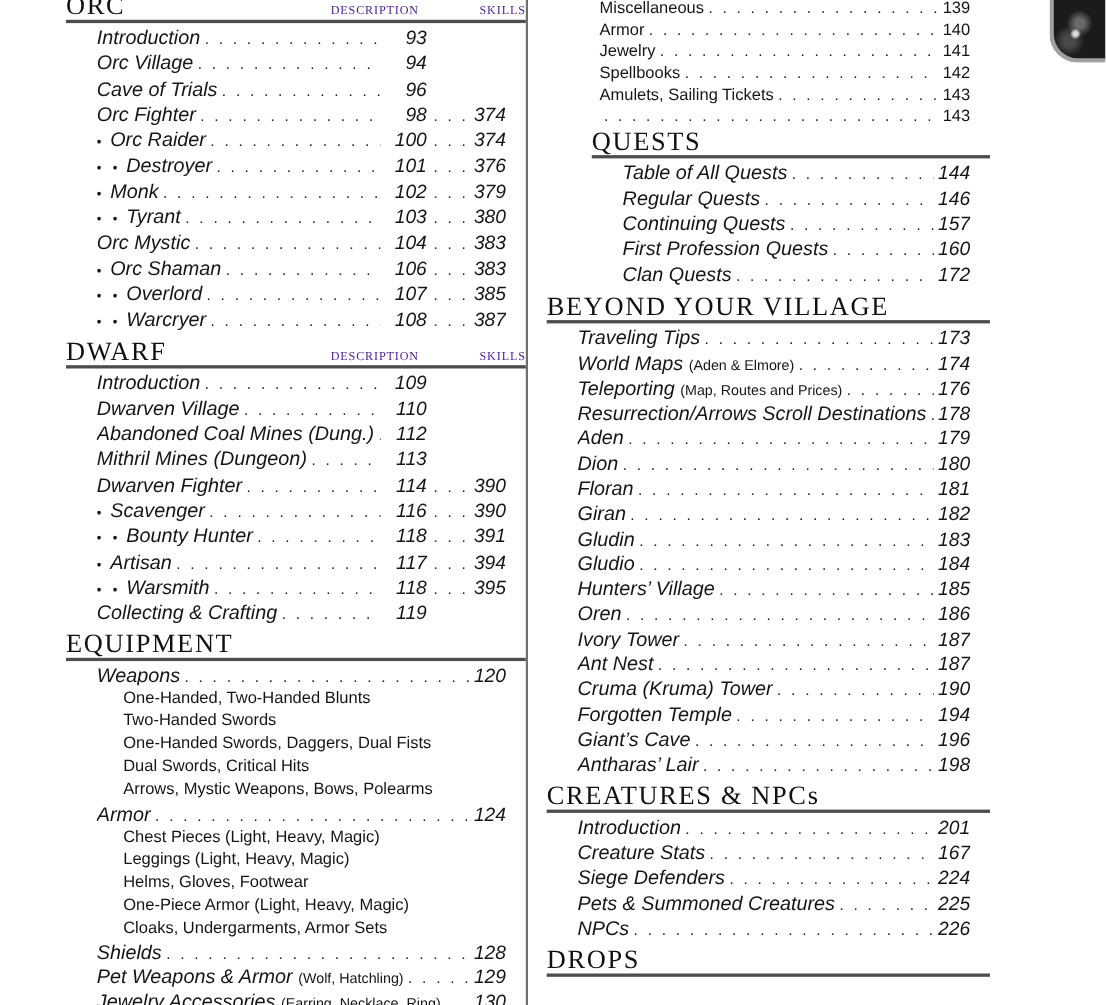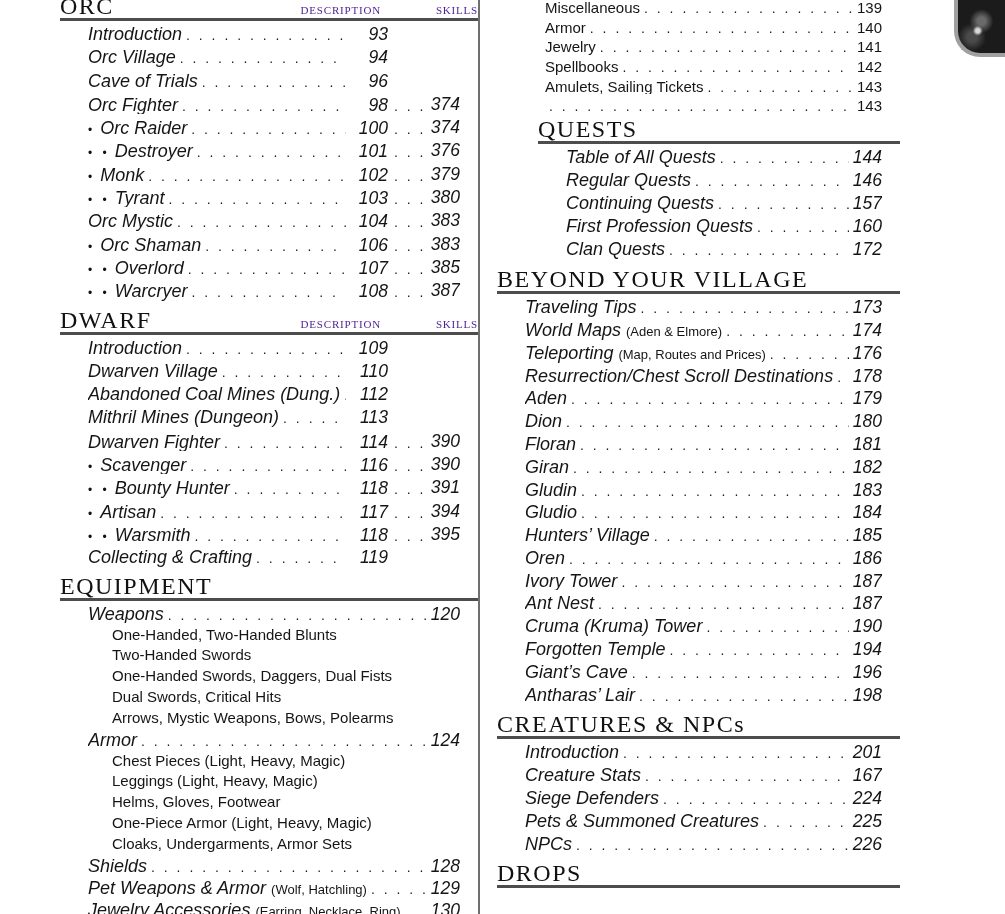--- a/index.html
+++ b/index.html
@@ -464,21 +464,21 @@
           <span class="dots"></span>
           <span class="num desc">174</span>
         </div>
         <div class="row it">
           <span class="label">Teleporting</span>
           <span class="paren">(Map, Routes and Prices)</span>
           <span class="dots"></span>
           <span class="num desc">176</span>
         </div>
         <div class="row it">
-          <span class="label">Resurrection/Chest Scroll Destinations</span>
+          <span class="label">Resurrection/Arrows Scroll Destinations</span>
           <span class="dots"></span>
           <span class="num desc">178</span>
         </div>
         <div class="row it">
           <span class="label">Aden</span>
           <span class="dots"></span>
           <span class="num desc">179</span>
         </div>
         <div class="row it">
           <span class="label">Dion</span>

